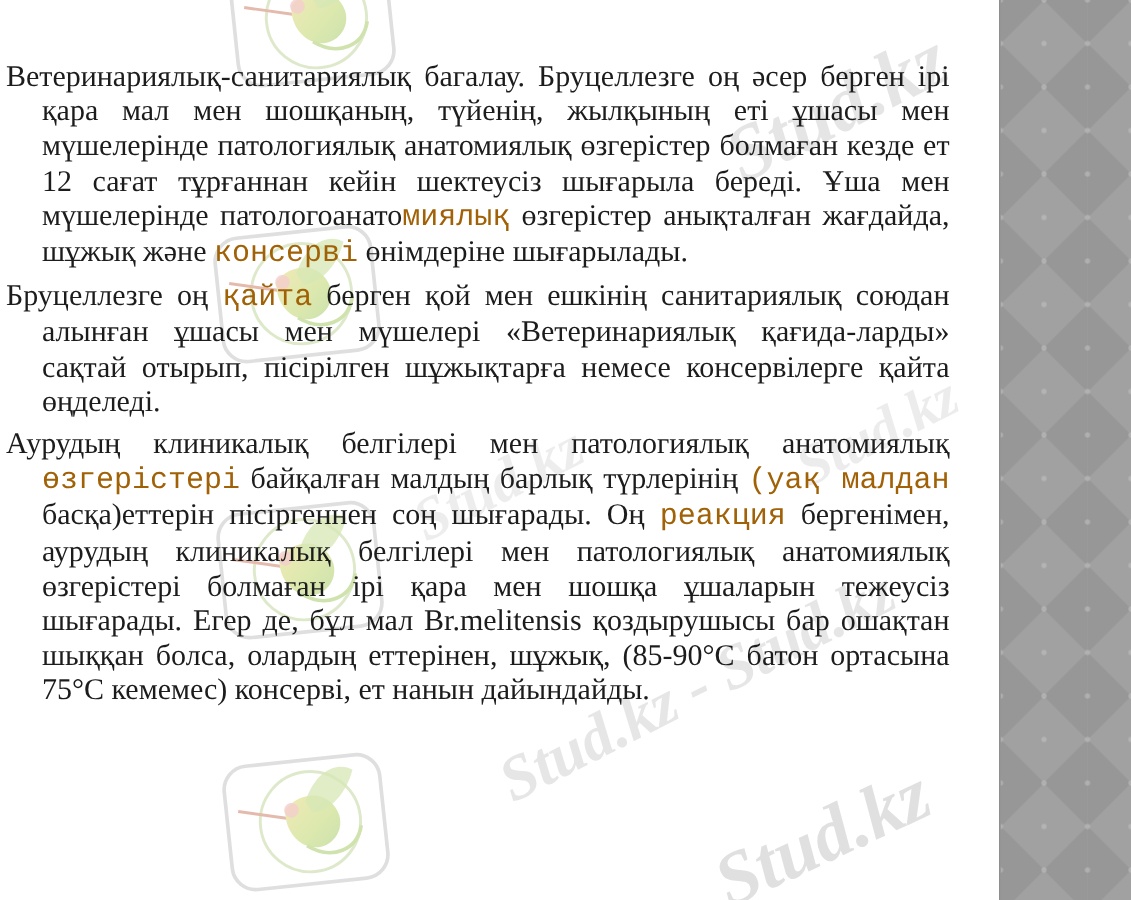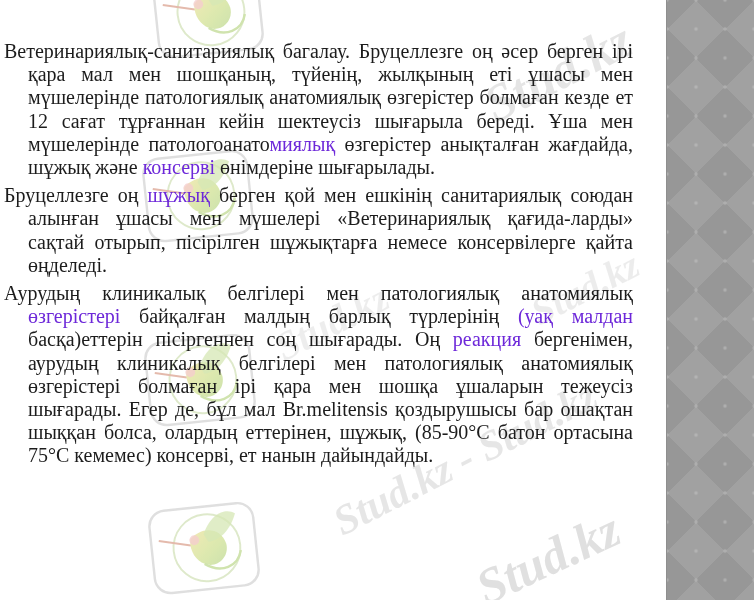--- a/index.html
+++ b/index.html
@@ -35,21 +35,21 @@
   .doc{
     position:absolute;left:4px;top:40px;width:629px;z-index:2;
     font-size:20px;line-height:23.2px;color:#1c1c1c;
   }
   .para{
     margin:0 0 5px 0;
     text-align:justify;
     padding-left:24px;
     text-indent:-24px;
   }
-  .hl{color:#6d28d9;}
+  .hl{color:#a16207;font-family:Liberation Mono, monospace;}
   
   .strip{
     position:absolute;right:0;top:0;width:87px;height:600px;z-index:3;
     border-left:1px solid #8e8e8e;
     background-color:#a1a1a1;
     background-image:
       radial-gradient(circle, rgba(195,195,195,.55) 1.3px, rgba(195,195,195,0) 2.2px),
       linear-gradient(45deg,  #979797 25%, transparent 25.5%),
       linear-gradient(315deg, #979797 25%, transparent 25.5%),
       linear-gradient(135deg, #979797 25%, transparent 25.5%),
@@ -100,21 +100,21 @@
     <div class="wm-text wm-b">Stud.kz</div>
     <div class="wm-text wm-c">Stud.kz</div>
     <div class="wm-text wm-d">Stud.kz - Stud.kz</div>
     <div class="wm-text wm-e">Stud.kz</div>
   </div>
 
   <div class="doc">
 
     <p class="para"><span>Ветеринариялық-санитариялық багалау. Бруцеллезге оң әсер берген ірі қара мал мен шошқаның, түйенің, жылқының еті ұшасы мен мүшелерінде патологиялық анатомиялық өзгерістер болмаған кезде ет 12 сағат тұрғаннан кейін шектеусіз шығарыла береді. Ұша мен мүшелерінде патологоанато</span><span class="hl">миялық</span><span> өзгерістер анықталған жағдайда, шұжық және </span><span class="hl">консерві</span><span> өнімдеріне шығарылады.</span></p>
 
-    <p class="para"><span>Бруцеллезге оң </span><span class="hl">шұжық</span><span> берген қой мен ешкінің санитариялық союдан алынған ұшасы мен мүшелері «Ветеринариялық қағида-ларды» сақтай отырып, пісірілген шұжықтарға немесе консервілерге қайта өңделеді.</span></p>
+    <p class="para"><span>Бруцеллезге оң </span><span class="hl">қайта</span><span> берген қой мен ешкінің санитариялық союдан алынған ұшасы мен мүшелері «Ветеринариялық қағида-ларды» сақтай отырып, пісірілген шұжықтарға немесе консервілерге қайта өңделеді.</span></p>
 
     <p class="para"><span>Аурудың клиникалық белгілері мен патологиялық анатомиялық </span><span class="hl">өзгерістері</span><span> байқалған малдың барлық түрлерінің </span><span class="hl">(уақ малдан</span><span> басқа)еттерін пісіргеннен соң шығарады. Оң </span><span class="hl">реакция</span><span> бергенімен, аурудың клиникалық белгілері мен патологиялық анатомиялық өзгерістері болмаған ірі қара мен шошқа ұшаларын тежеусіз шығарады. Егер де, бұл мал Br.melitensis қоздырушысы бар ошақтан шыққан болса, олардың еттерінен, шұжық, (85-90°С батон ортасына 75°С кемемес) консерві, ет нанын дайындайды.</span></p>
 
   </div>
 
   <div class="strip"></div>
 
 </div>
 
 </body></html>

